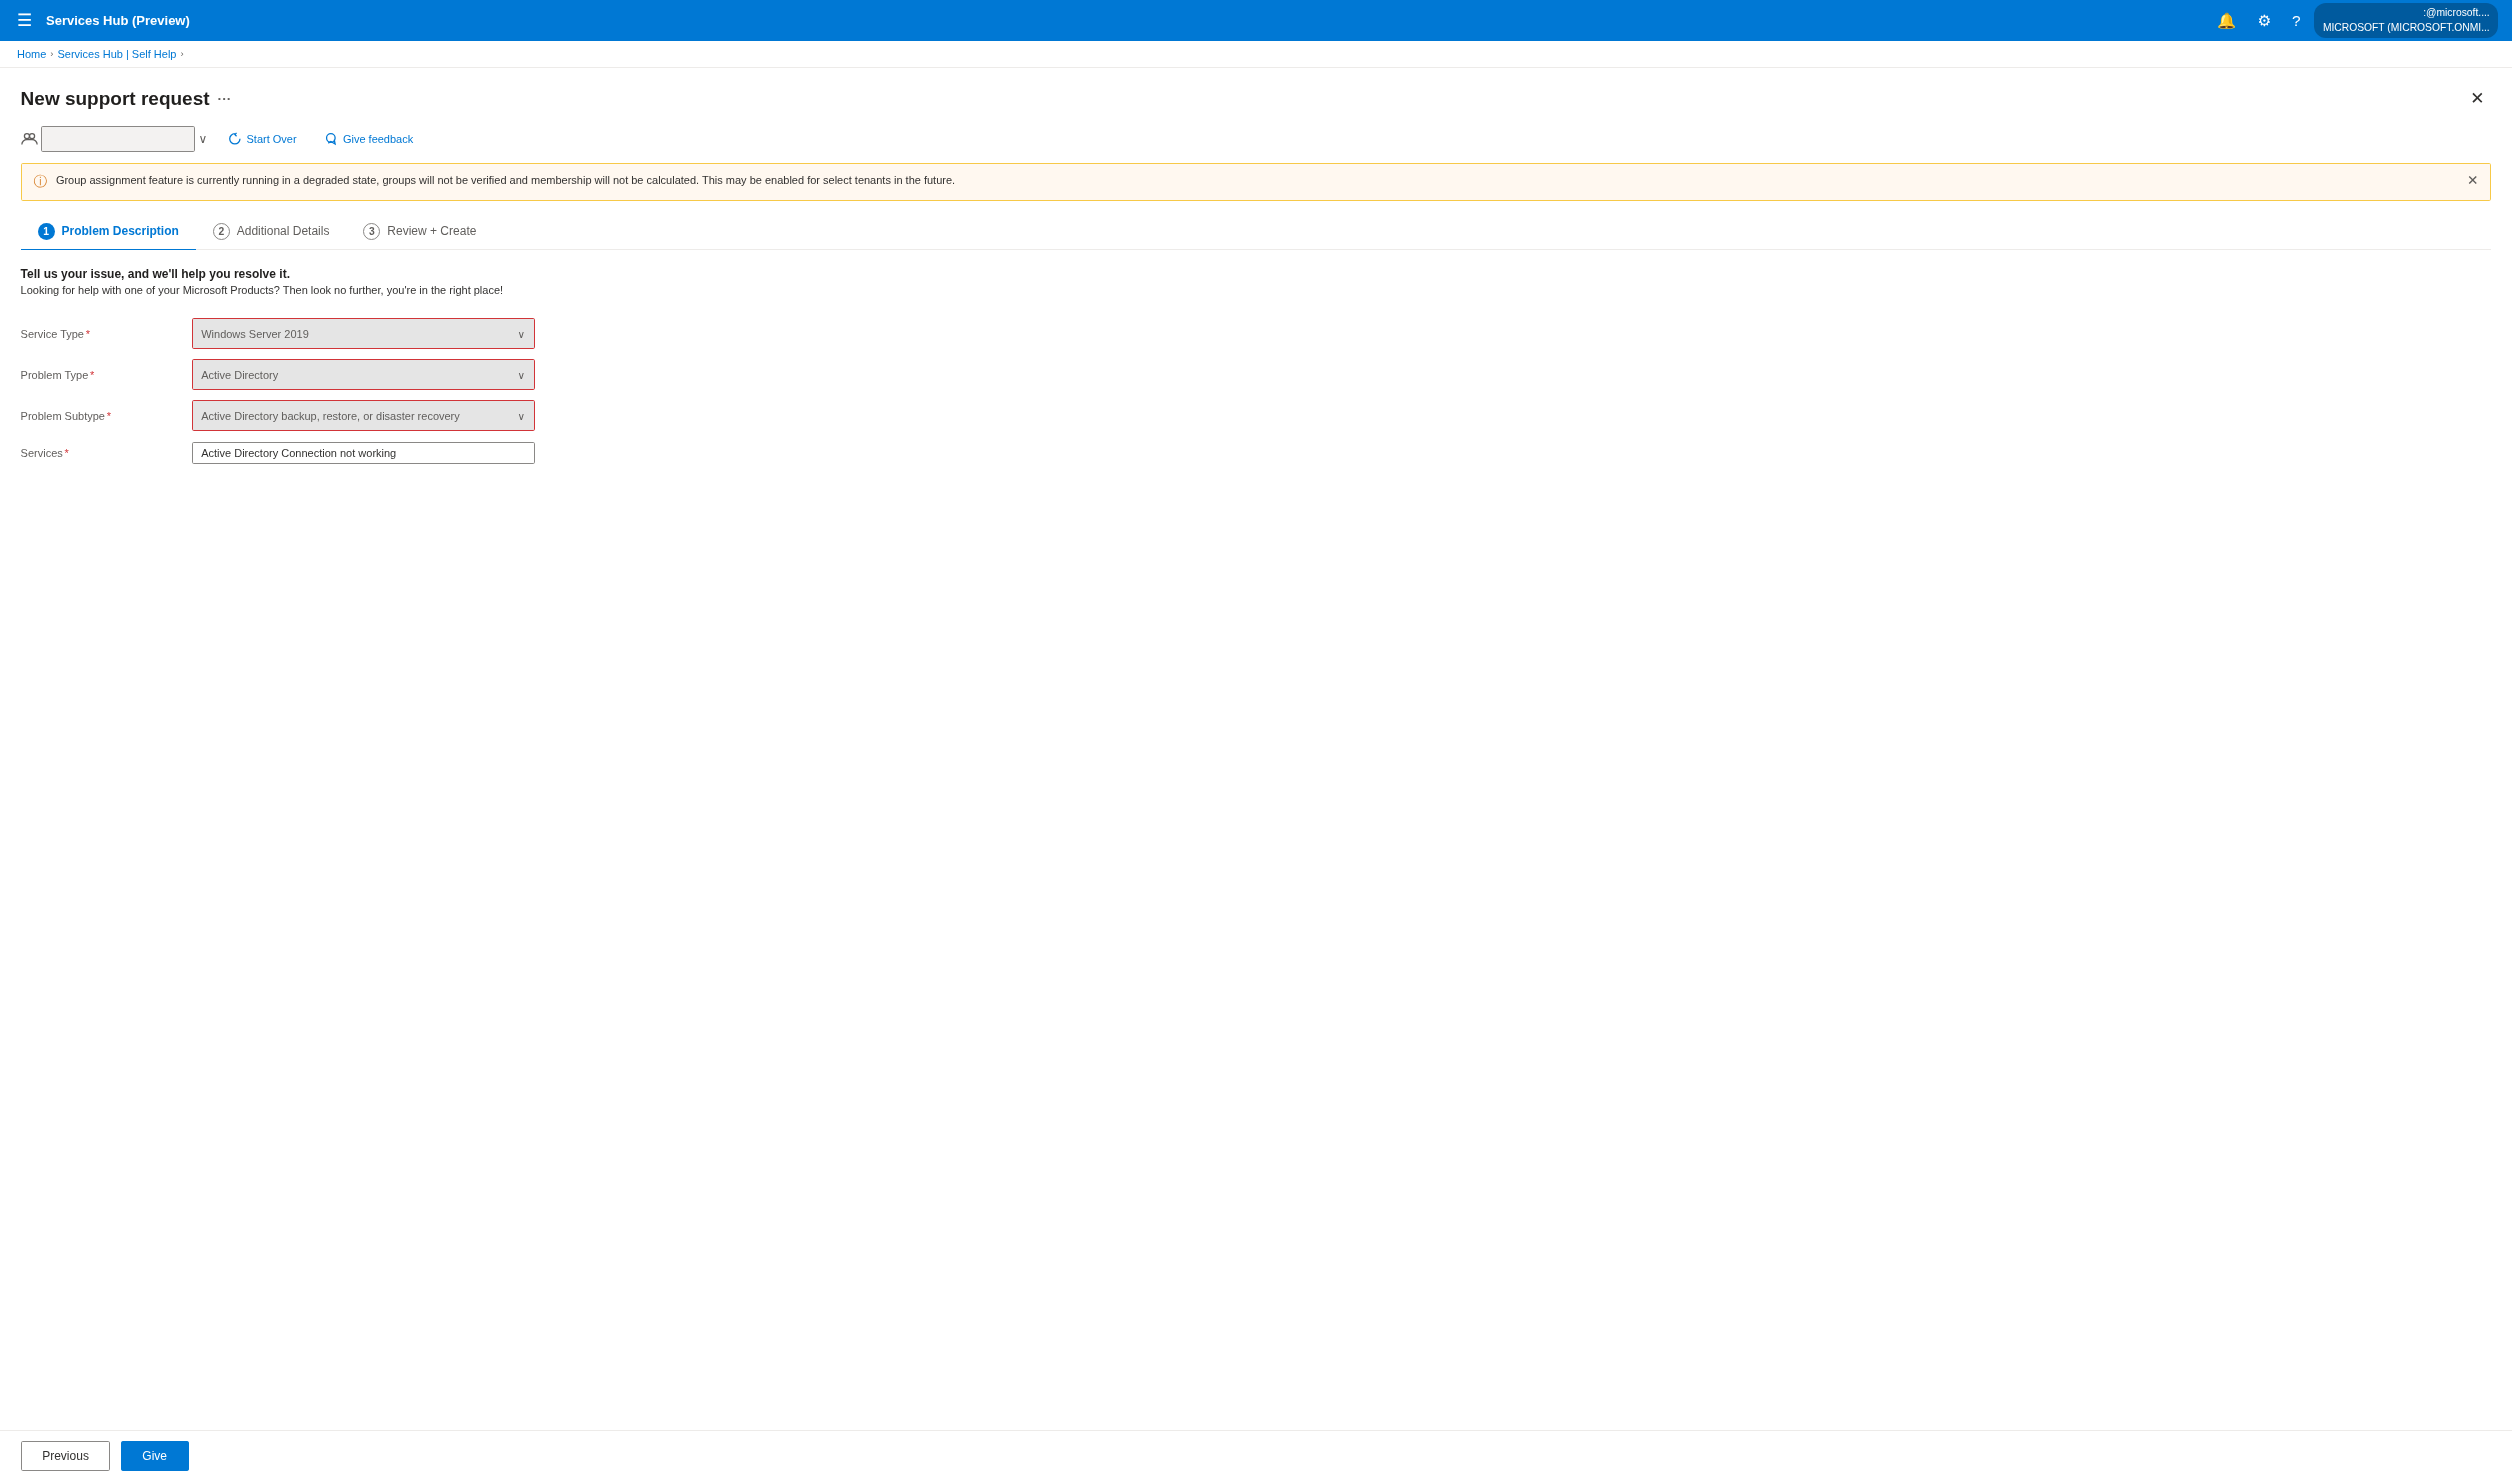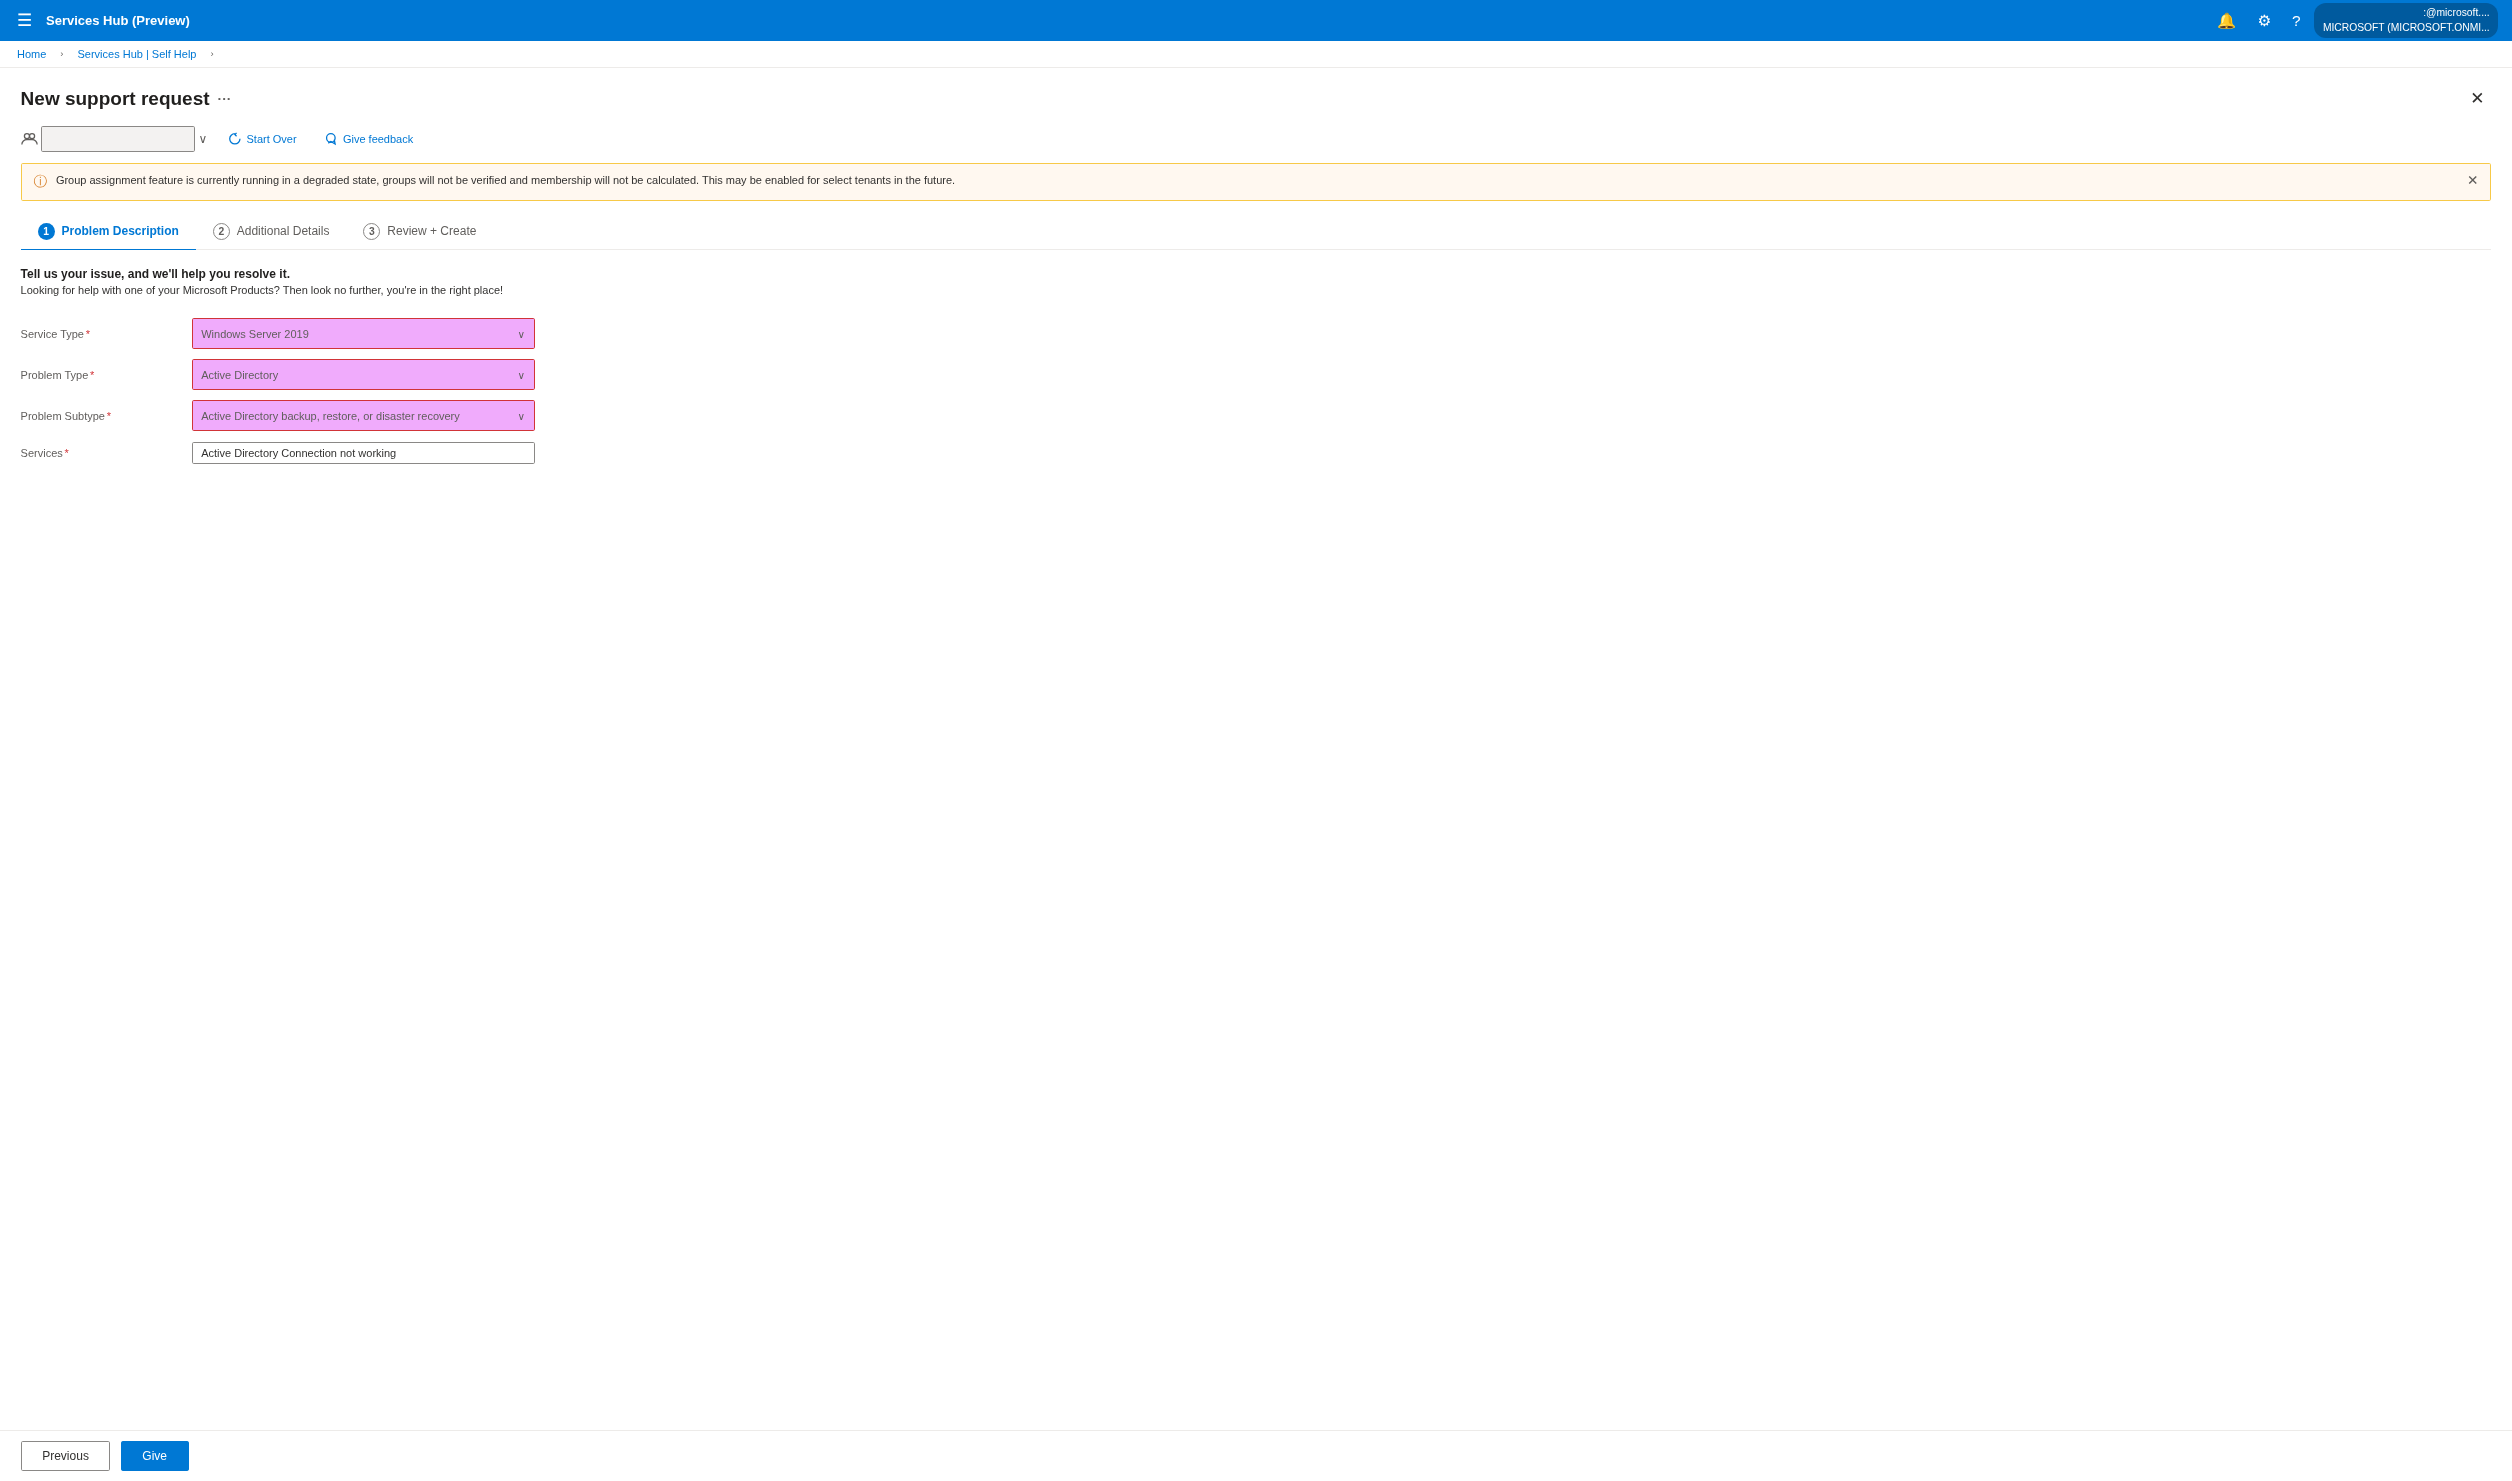--- a/index.html
+++ b/index.html
@@ -52,21 +52,21 @@
     }
 
     
     .breadcrumb {
       background: white;
       padding: 6.9px 17px;
       font-size: 11px;
       color: #0078d4;
       display: flex;
       align-items: flex-start;
-      gap: 14px;
+      gap: 4px;
       border-bottom: 0.9px solid #edebe9;
     }
     .breadcrumb a { color: #0078d4; text-decoration: none; cursor: pointer; }
     .breadcrumb-sep { color: #605e5c; font-size: 9.4px; }
 
     
     .main-container {
       background: white;
       flex: 1;
       margin: 0;
@@ -227,21 +227,21 @@
       display: flex;
       align-items: center;
     }
 
     
     .dropdown-red {
       width: 343px;
       height: 31px;
       border: 1.7px solid #d13438;
       border-radius: 1.7px;
-      background: #f0abfc;
+      background: #e5e5e5;
       padding: 0 8.6px;
       font-size: 11px;
       color: #323130;
       display: flex;
       align-items: center;
       justify-content: space-between;
       cursor: pointer;
       position: relative;
     }
     .dropdown-red .dd-value { color: #605e5c; }

